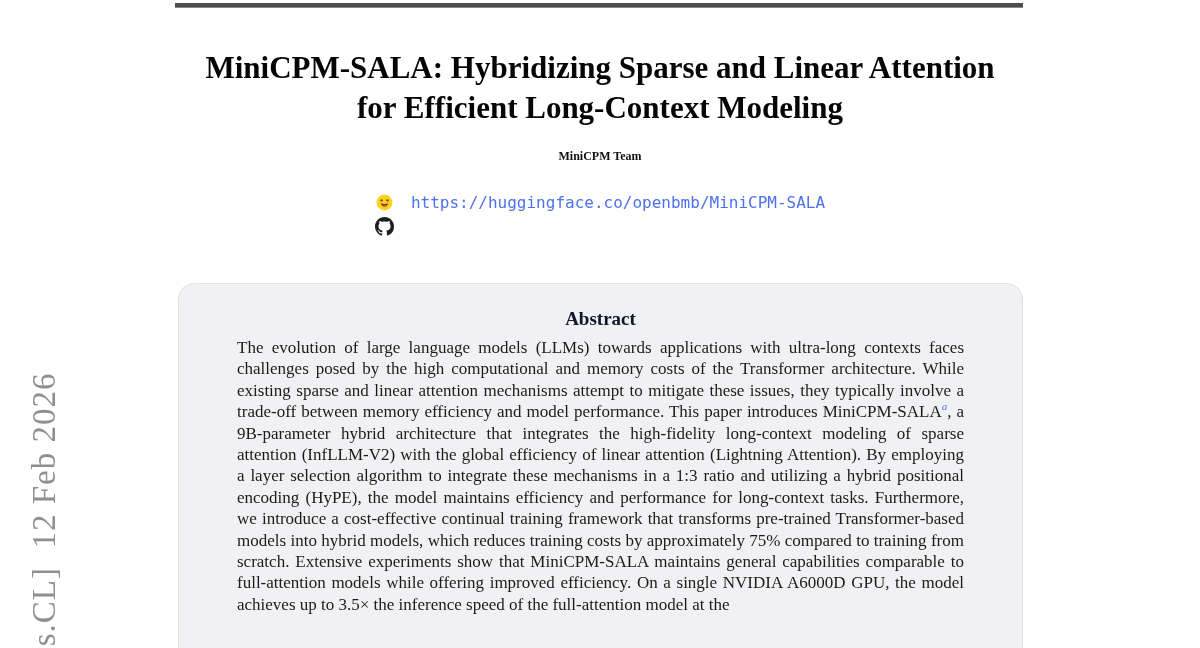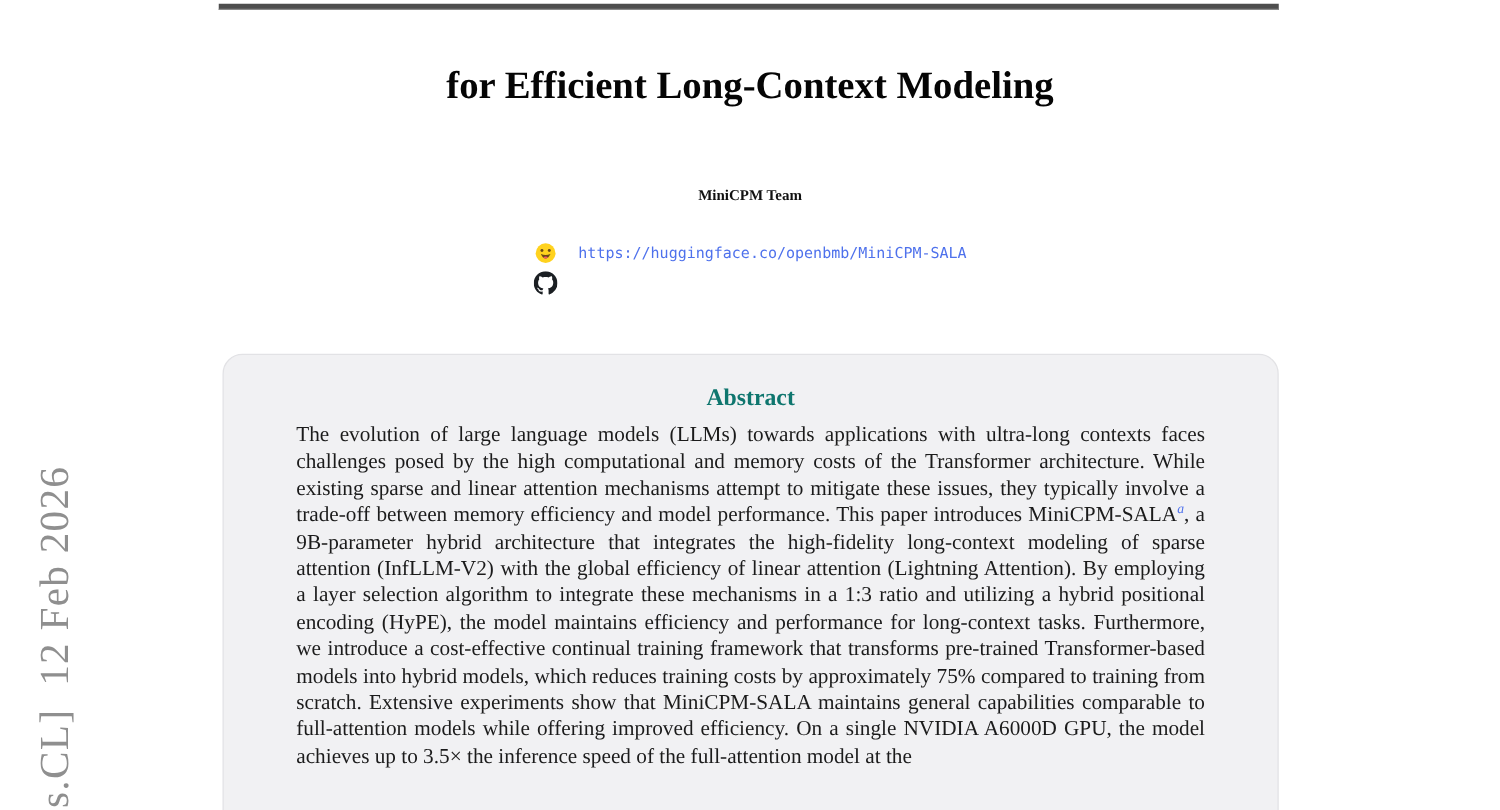--- a/index.html
+++ b/index.html
@@ -62,40 +62,40 @@
     height:20px;
   }
   .link-row .icon {
     width:19px; height:19px;
     display:inline-flex;
     align-items:center;
     justify-content:center;
   }
   .link-url {
     font-family:"DejaVu Sans Mono", "Liberation Mono", monospace;
-    font-size:12px;
+    font-size:16px;
     color:#4e71ec;
     text-decoration:none;
   }
 
   .abstract-box {
     position:absolute;
     left:178px; top:283px;
     width:845px; height:420px;
     box-sizing:border-box;
     background:#f1f1f3;
     border:1px solid #e2e2e5;
     border-radius:16px;
   }
   .abstract-heading {
     margin-top:24px;
     text-align:center;
     font-weight:bold;
     font-size:19px;
-    color:#0f766e;
+    color:#0f172a;
   }
   .abstract-text {
     margin:7px auto 0 auto;
     width:727px;
     text-align:justify;
     font-size:17px;
     line-height:21.4px;
     color:#1b1b1b;
   }
   .footnote-marker {
@@ -107,20 +107,21 @@
   }
 </style>
 </head>
 <body>
 
 <div class="top-rule"></div>
 
 <div class="arxiv-stamp">cs.CL]  12 Feb 2026</div>
 
 <div class="title-block">
+  <div>MiniCPM-SALA: Hybridizing Sparse and Linear Attention</div>
   <div>for Efficient Long-Context Modeling</div>
 </div>
 
 <div class="authors">MiniCPM Team</div>
 
 <div class="links-block">
   <div class="links-inner">
     <div class="link-row">
       <span class="icon">
         <svg viewBox="0 0 24 24" width="19" height="19" aria-hidden="true">

